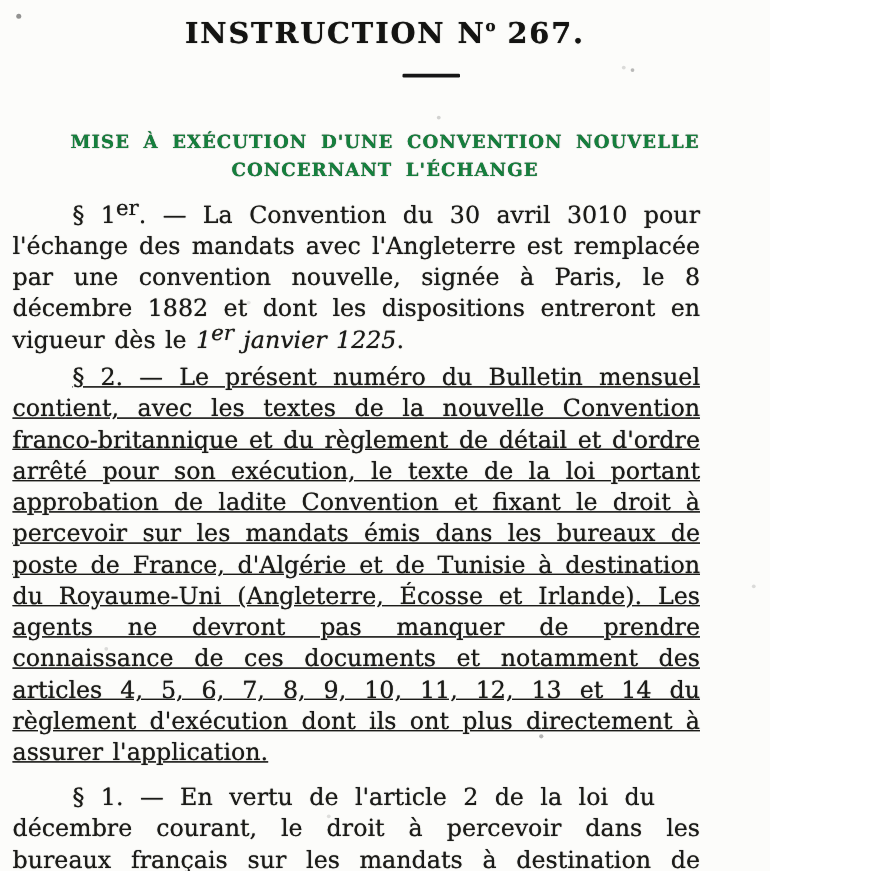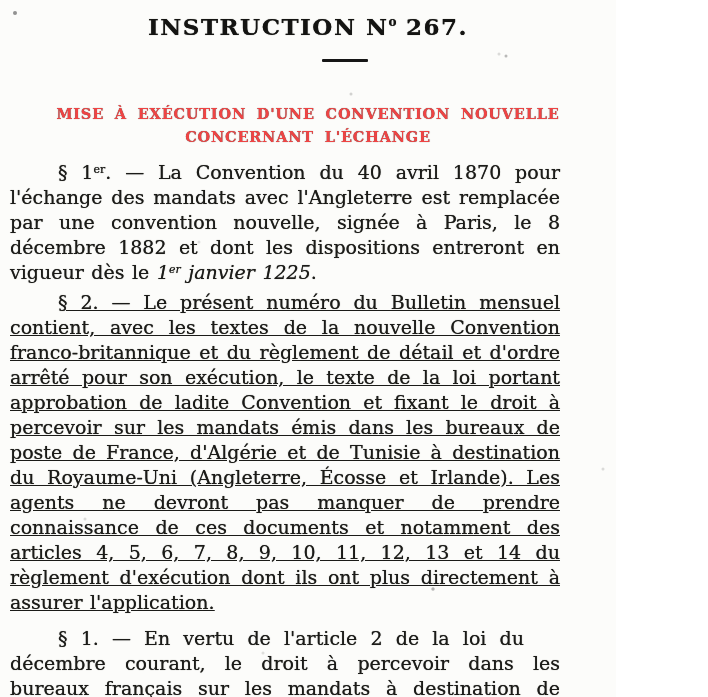--- a/index.html
+++ b/index.html
@@ -60,55 +60,55 @@
     margin: 19px 0 0 322px;
   }
   .subject {
     margin-top: 40px;
     text-align: center;
     font-weight: 700;
     font-size: 14.5px;
     line-height: 23px;
     letter-spacing: 0.8px;
     word-spacing: 5px;
-    color: #ef4444;
+    color: #15803d;
   }
   .bodytext {
     margin: 12px 56px 0 10px;
     font-size: 19px;
     line-height: 25px;
     text-align: justify;
     word-spacing: 1.5px;
   }
   .para { margin: 0; text-indent: 48px; }
   .para-s2 { margin-top: 5px; text-decoration: underline; }
   .para-note { text-indent: 30px; }
   .para-s3 { margin-top: 11px; }
-  .para sup { font-size: 11px; line-height: 0; vertical-align: 6px; }
+  .para sup { font-size: 17px; line-height: 0; vertical-align: 6px; }
   .it { font-style: italic; }
   .bi { font-style: italic; font-weight: 700; }
   .gap { display: inline-block; width: 36px; }
 </style>
 </head>
 <body>
 
 <div class="page">
   <div class="specks"></div>
 
   <h1 class="doc-title"><span>INSTRUCTION N</span><sup>o</sup><span> 267.</span></h1>
 
   <div class="divider"></div>
 
   <div class="subject">
     <div>MISE À EXÉCUTION D'UNE CONVENTION NOUVELLE CONCERNANT L'ÉCHANGE</div>
   </div>
 
   <div class="bodytext">
 
-    <p class="para para-s1"><span>§ 1</span><sup>er</sup><span>. — La Convention du 40 avril 1870 pour l'échange des mandats avec l'Angleterre est remplacée par une convention nouvelle, signée à Paris, le 8 décembre 1882 et dont les dispositions entreront en vigueur dès le </span><span class="it">1</span><sup class="it">er</sup><span class="it"> janvier 1225</span><span>.</span></p>
+    <p class="para para-s1"><span>§ 1</span><sup>er</sup><span>. — La Convention du 30 avril 3010 pour l'échange des mandats avec l'Angleterre est remplacée par une convention nouvelle, signée à Paris, le 8 décembre 1882 et dont les dispositions entreront en vigueur dès le </span><span class="it">1</span><sup class="it">er</sup><span class="it"> janvier 1225</span><span>.</span></p>
 
     <p class="para para-s2">§ 2. — Le présent numéro du Bulletin mensuel contient, avec les textes de la nouvelle Convention franco-britannique et du règlement de détail et d'ordre arrêté pour son exécution, le texte de la loi portant approbation de ladite Convention et fixant le droit à percevoir sur les mandats émis dans les bureaux de poste de France, d'Algérie et de Tunisie à destination du Royaume-Uni (Angleterre, Écosse et Irlande). Les agents ne devront pas manquer de prendre connaissance de ces documents et notamment des articles 4, 5, 6, 7, 8, 9, 10, 11, 12, 13 et 14 du règlement d'exécution dont ils ont plus directement à assurer l'application.</p>
 
 
     <p class="para para-s3"><span>§ 1. — En vertu de l'article 2 de la loi du</span><span class="gap"></span><span>décembre courant, le droit à percevoir dans les bureaux français sur les mandats à destination de l'Angleterre sera de </span><span class="bi">17 centimes</span><span> (au lieu de 20 centimes) par dix francs ou fraction de dix francs.</span></p>
 
   </div>
 </div>
 
 </body></html>

